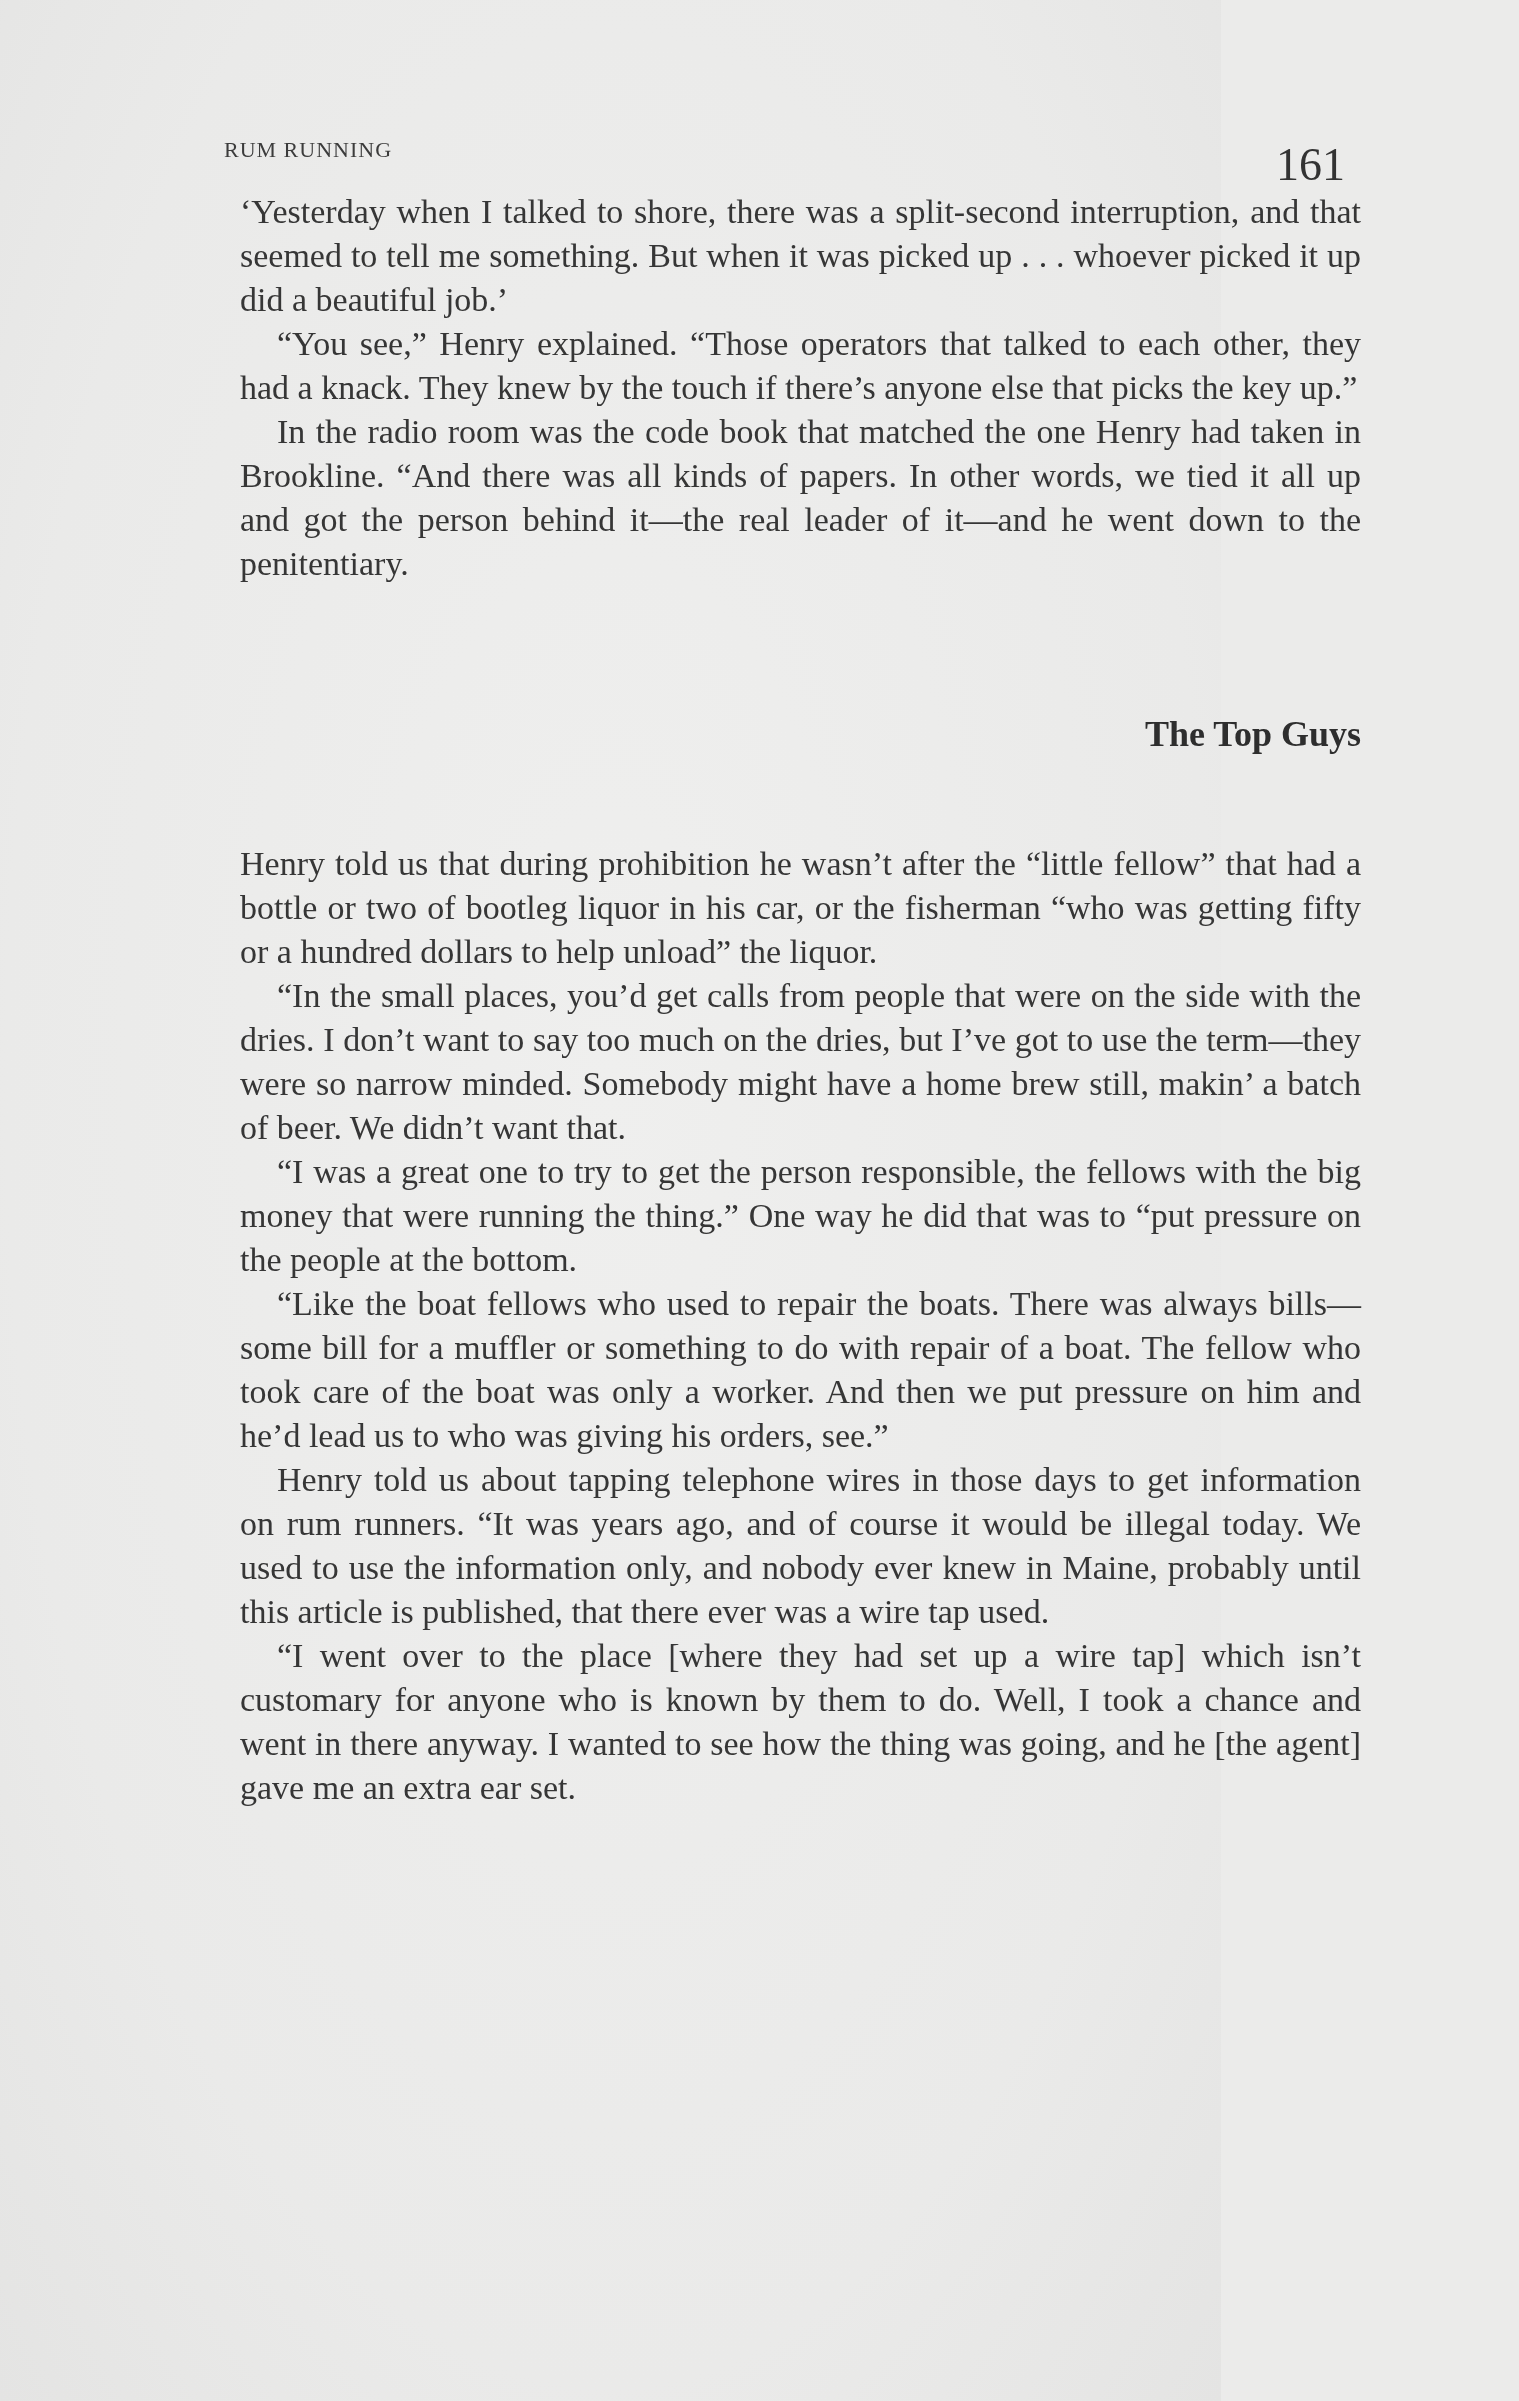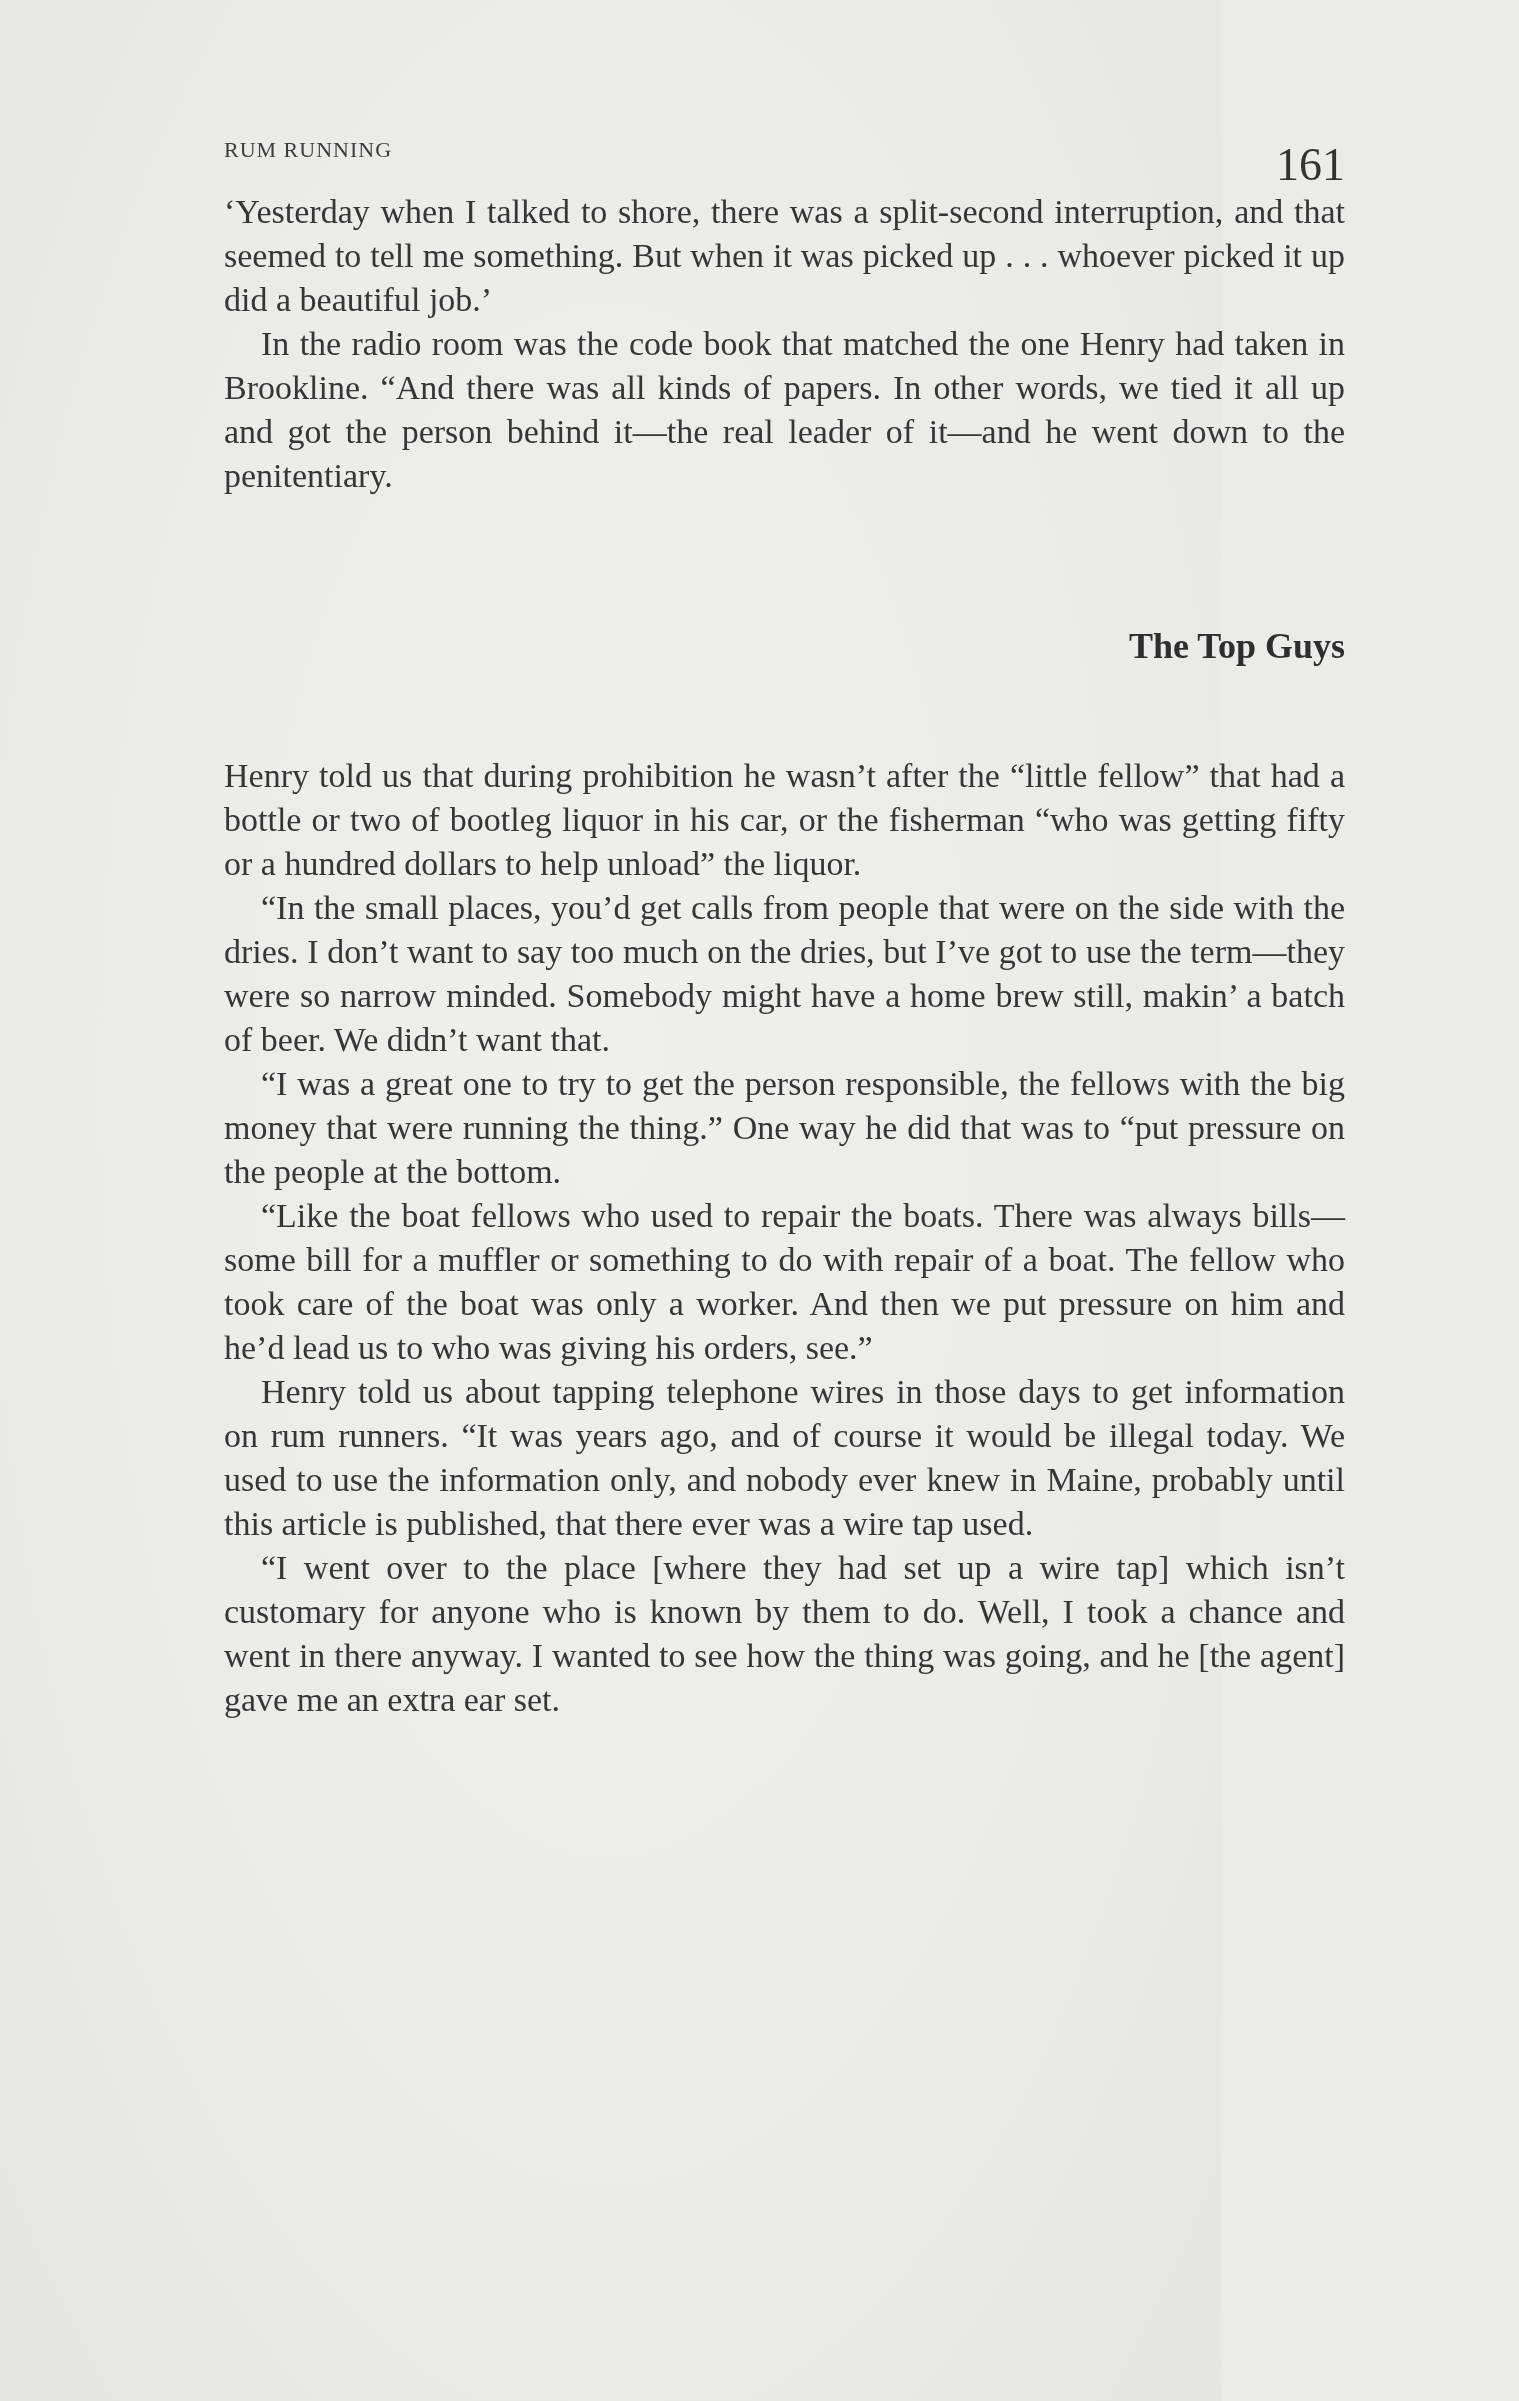--- a/index.html
+++ b/index.html
@@ -39,21 +39,21 @@
     }
     .page-number {
       position: absolute;
       right: 0;
       top: 12px;
       font-size: 46px;
       color: #333;
     }
     .body-text {
       position: absolute;
-      left: 224px;
+      left: 240px;
       top: 190px;
       width: 1121px;
       font-size: 34px;
       line-height: 44px;
       text-align: justify;
       hyphens: manual;
       color: #363636;
     }
     .body-text p {
       margin: 0;
@@ -82,20 +82,21 @@
 
 <div class="page">
 
   <div class="running-head">
     <span class="running-title">RUM RUNNING</span>
     <span class="page-number">161</span>
   </div>
 
   <div class="body-text">
     <p>‘Yesterday when I talked to shore, there was a split-second interruption, and that seemed to tell me something. But when it was picked up . . . whoever picked it up did a beautiful job.’</p>
+    <p class="indent">“You see,” Henry explained. “Those operators that talked to each other, they had a knack. They knew by the touch if there’s anyone else that picks the key up.”</p>
     <p class="indent">In the radio room was the code book that matched the one Henry had taken in Brookline. “And there was all kinds of papers. In other words, we tied it all up and got the person behind it—the real leader of it—and he went down to the penitentiary.</p>
 
     <div class="gap-before-heading"></div>
     <h2 class="section-heading">The Top Guys</h2>
     <div class="gap-after-heading"></div>
 
     <p class="first-after-head">Henry told us that during prohibition he wasn’t after the “little fellow” that had a bottle or two of bootleg liquor in his car, or the fisherman “who was getting fifty or a hundred dollars to help unload” the liquor.</p>
     <p class="indent">“In the small places, you’d get calls from people that were on the side with the dries. I don’t want to say too much on the dries, but I’ve got to use the term—they were so narrow minded. Somebody might have a home brew still, makin’ a batch of beer. We didn’t want that.</p>
     <p class="indent">“I was a great one to try to get the person responsible, the fellows with the big money that were running the thing.” One way he did that was to “put pressure on the people at the bottom.</p>
     <p class="indent">“Like the boat fellows who used to repair the boats. There was al­ways bills—some bill for a muffler or something to do with repair of a boat. The fellow who took care of the boat was only a worker. And then we put pressure on him and he’d lead us to who was giving his or­ders, see.”</p>

